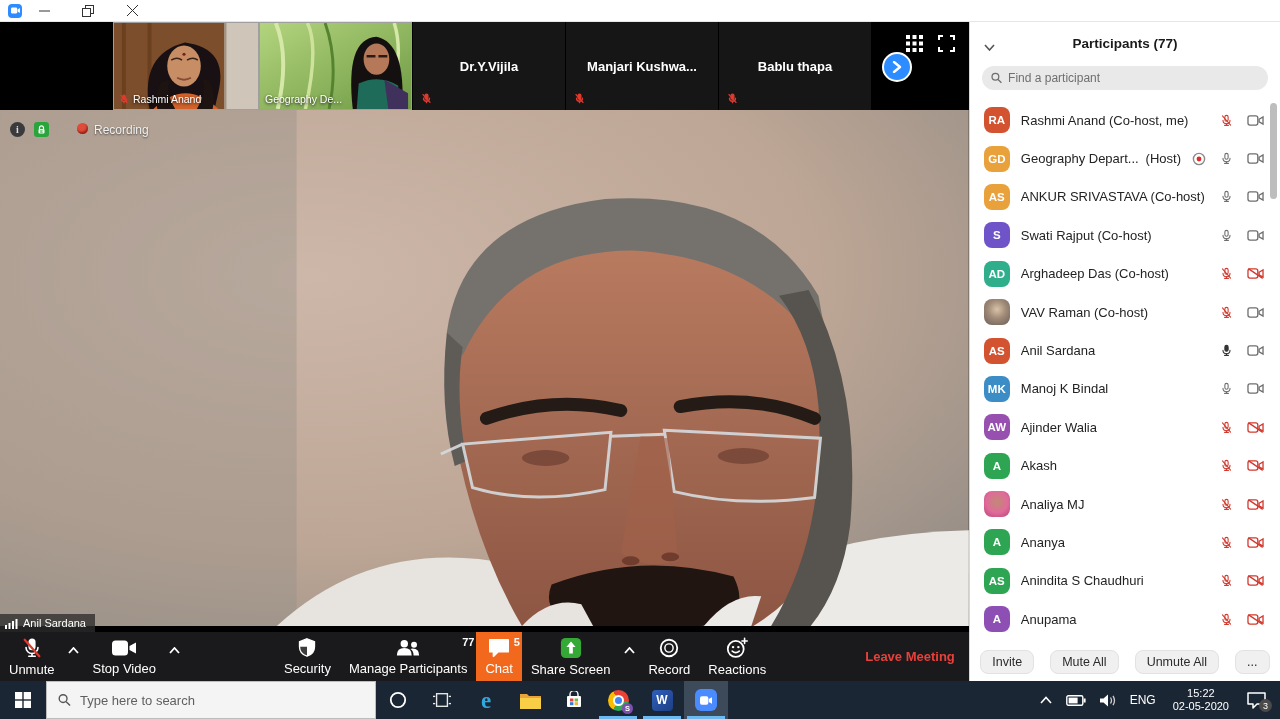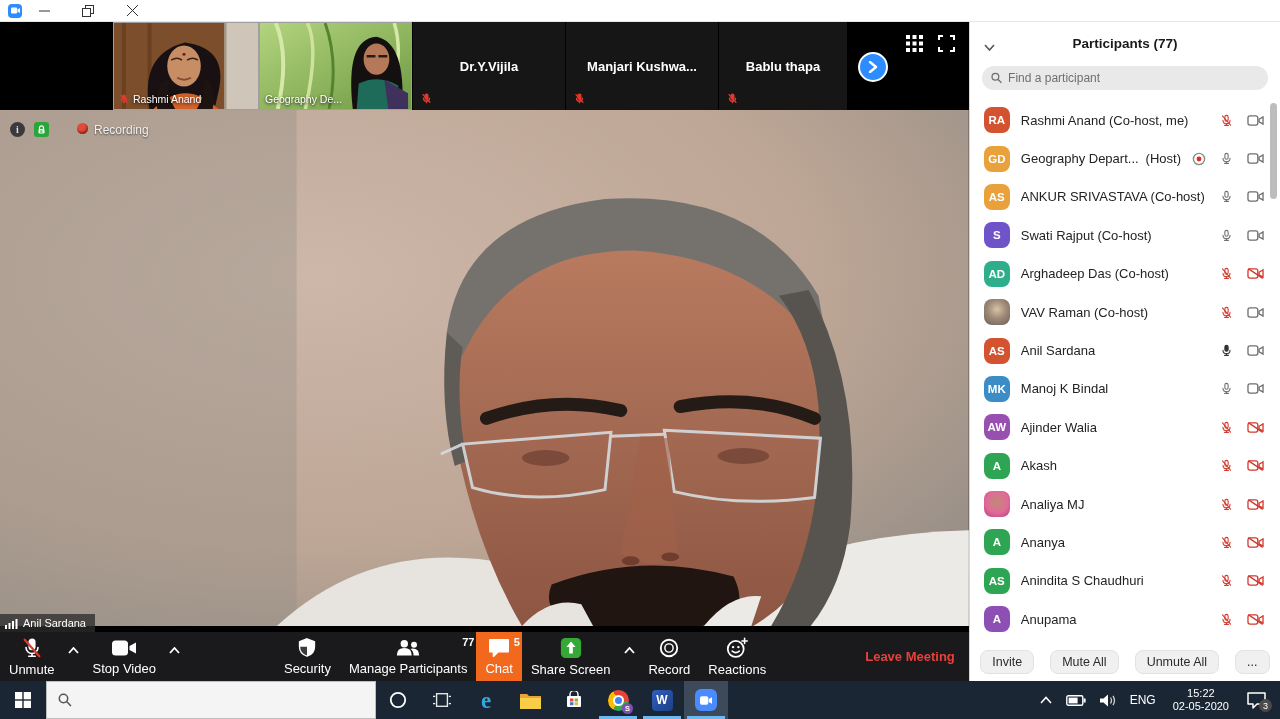--- a/index.html
+++ b/index.html
@@ -234,21 +234,21 @@
                 <g fill="none" stroke="#e03a2e" stroke-width="3" stroke-linecap="round">
                   <rect x="9" y="2.5" width="6" height="11" rx="3" fill="#e03a2e"></rect>
                   <path d="M5.5 11.5a6.5 6.5 0 0 0 13 0"></path>
                   <line x1="12" y1="18" x2="12" y2="21"></line>
                   <line x1="4.5" y1="3.5" x2="19.5" y2="20.5"></line>
                 </g>
               </svg>
           </span>
         </div>
 
-        <div class="ntile" style="width:129px">
+        <div class="ntile" style="width:153px">
           <span class="ntile-name">Bablu thapa</span>
           <span class="ntile-mic">
             <svg class="ic" width="11" height="13" viewBox="0 0 24 24">
                 <g fill="none" stroke="#e03a2e" stroke-width="3" stroke-linecap="round">
                   <rect x="9" y="2.5" width="6" height="11" rx="3" fill="#e03a2e"></rect>
                   <path d="M5.5 11.5a6.5 6.5 0 0 0 13 0"></path>
                   <line x1="12" y1="18" x2="12" y2="21"></line>
                   <line x1="4.5" y1="3.5" x2="19.5" y2="20.5"></line>
                 </g>
               </svg>
@@ -852,20 +852,21 @@
         <rect x="8.7" y="0" width="7.3" height="7.3"></rect>
         <rect x="0" y="8.7" width="7.3" height="7.3"></rect>
         <rect x="8.7" y="8.7" width="7.3" height="7.3"></rect>
       </svg>
   </div>
   <div class="tsearch">
     <svg width="14" height="14" viewBox="0 0 14 14" fill="none" stroke="#555" stroke-width="1.5">
         <circle cx="5.5" cy="5.5" r="4.2"></circle>
         <line x1="8.8" y1="8.8" x2="13" y2="13"></line>
       </svg>
+    <input type="text" placeholder="Type here to search" style="">
   </div>
   <div class="ticon">
     <svg width="18" height="18" viewBox="0 0 18 18">
         <circle cx="9" cy="9" r="7.2" fill="none" stroke="#fff" stroke-width="1.8"></circle>
       </svg>
   </div>
   <div class="ticon">
     <svg width="18" height="16" viewBox="0 0 20 16" fill="none" stroke="#e8e8e8" stroke-width="1.5">
         <rect x="4" y="1" width="12" height="14"></rect>
         <line x1="0" y1="4" x2="2.5" y2="4"></line>

